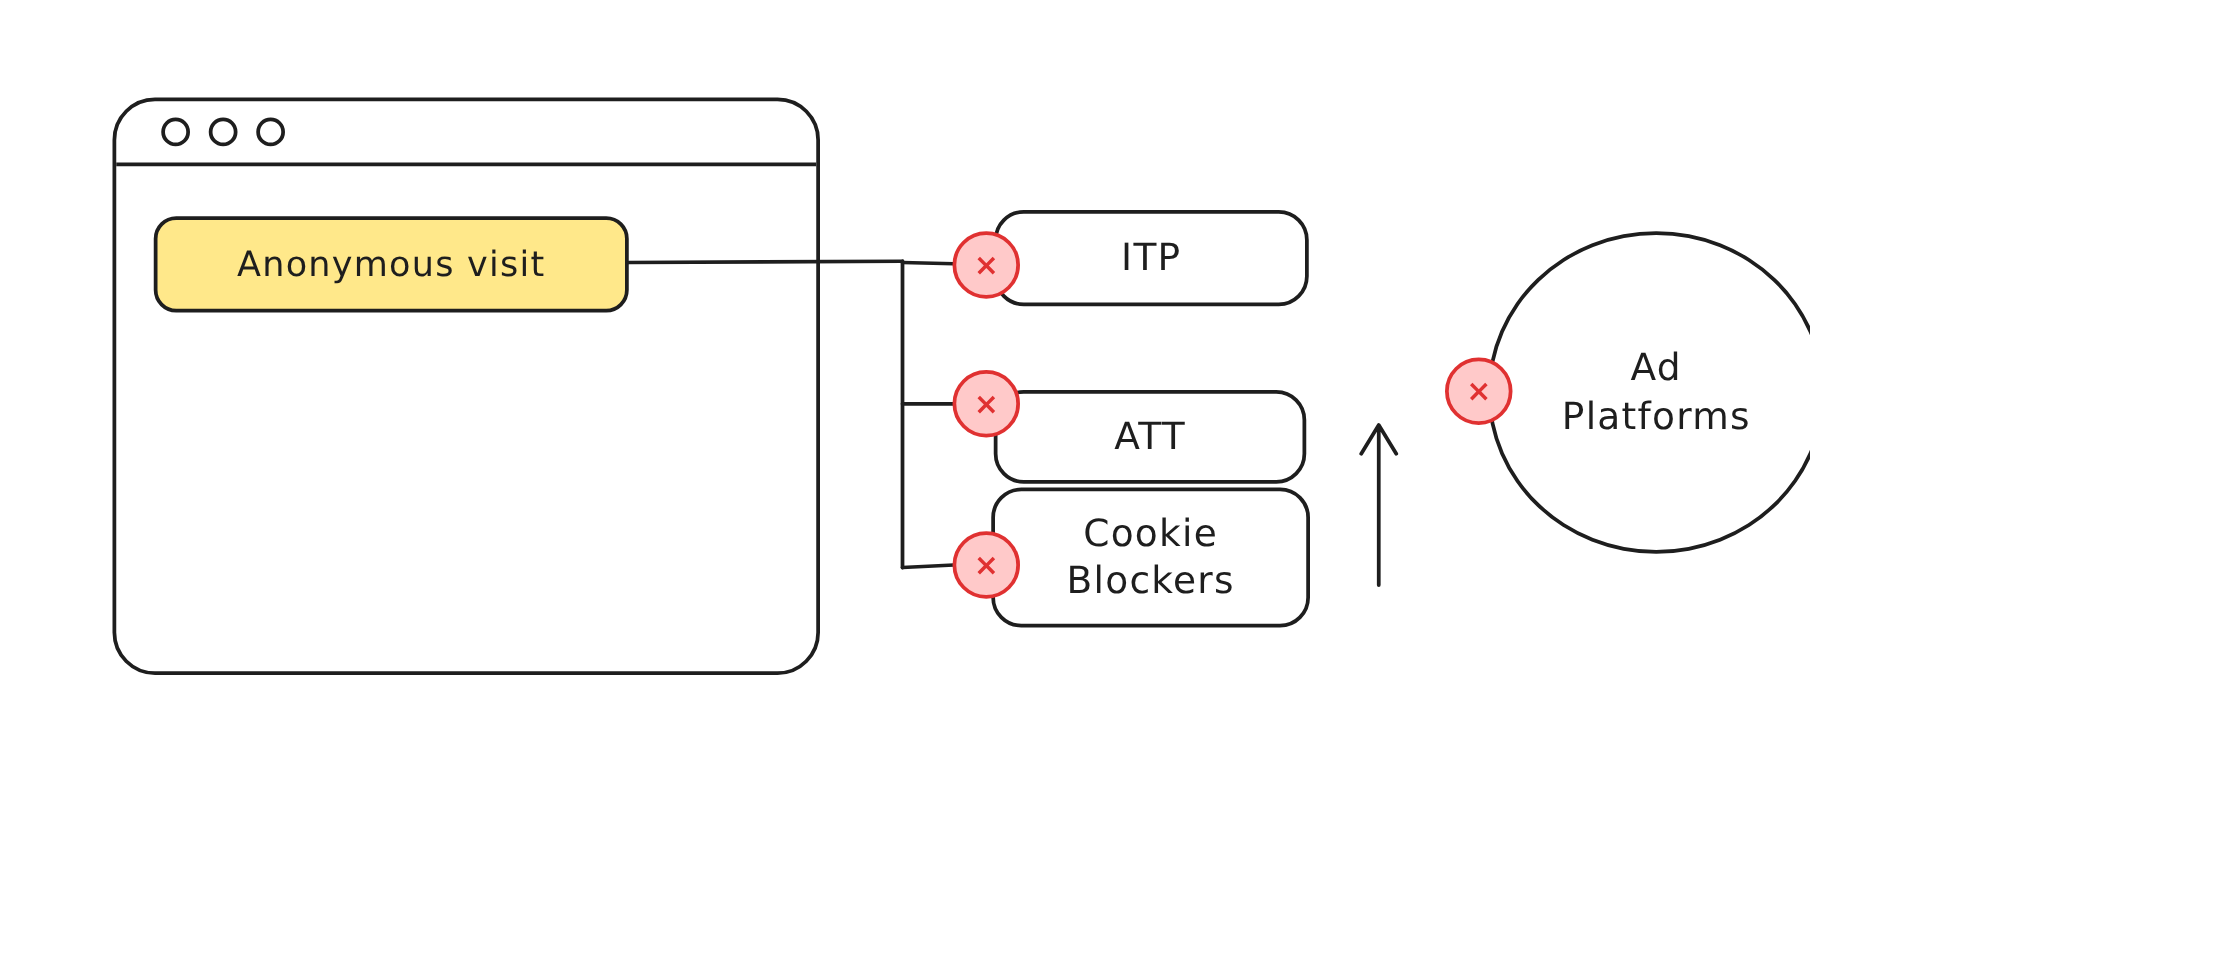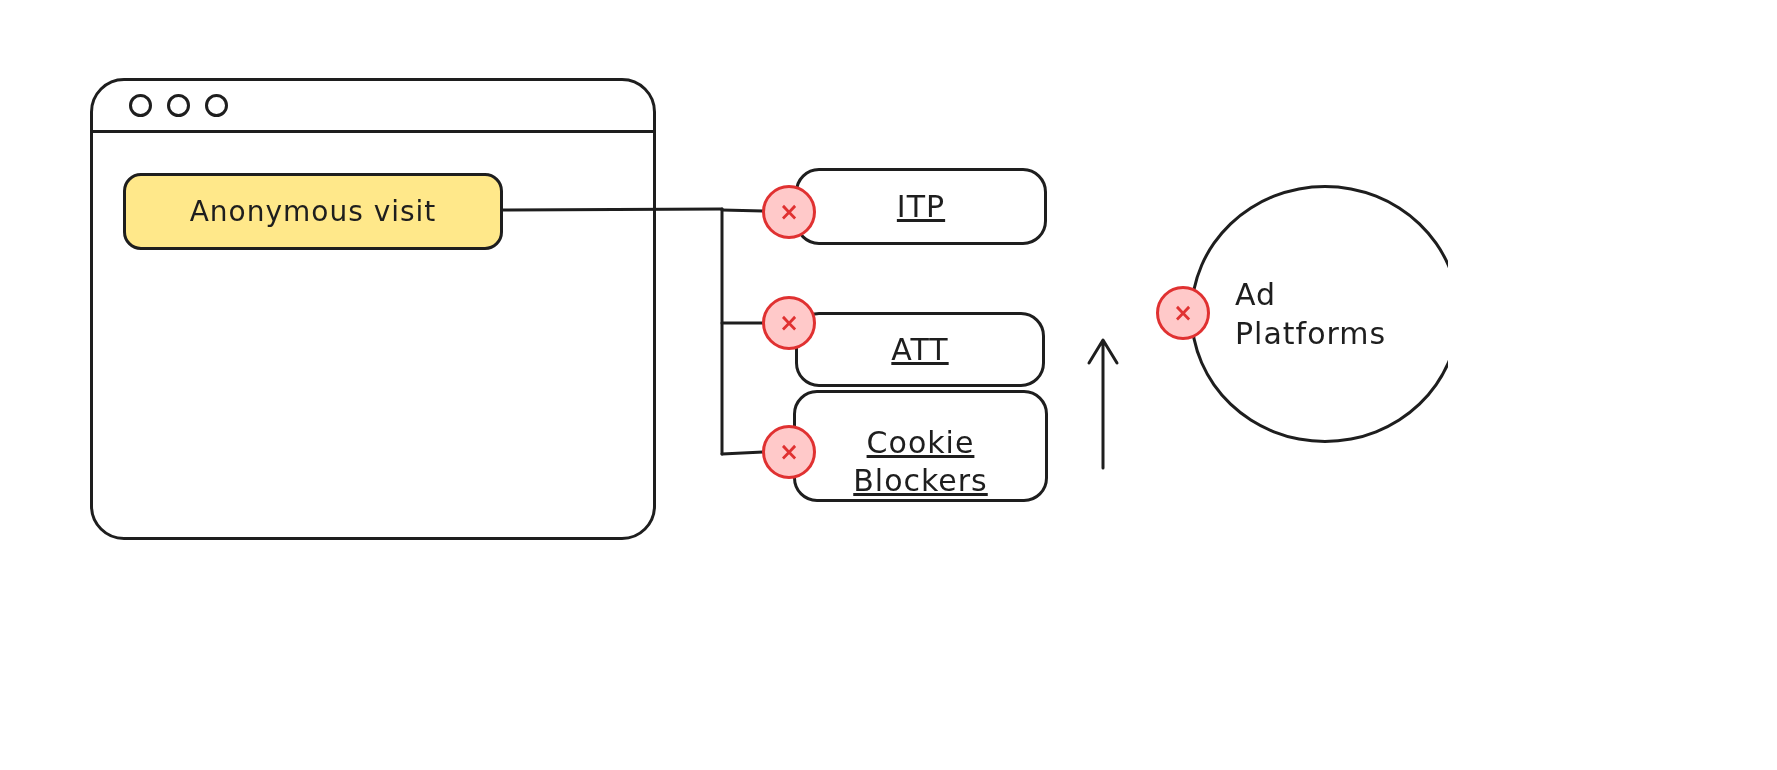--- a/index.html
+++ b/index.html
@@ -56,38 +56,38 @@
     position: absolute;
     background: #ffffff;
     border: 3px solid #1e1e1e;
     border-radius: 24px;
     display: flex;
     align-items: center;
     justify-content: center;
     text-align: center;
     font-size: 30px;
     letter-spacing: 1px;
-    text-decoration: underline;
   }
   .node-itp    { left: 795px; top: 168px; width: 252px; height: 77px; }
   .node-att    { left: 795px; top: 284px; width: 250px; height: 75px; margin-top: 28px; }
-  .node-cookie { left: 793px; top: 390px; width: 255px; height: 112px; line-height: 1.25; align-items: flex-end; }
+  .node-cookie { left: 793px; top: 390px; width: 255px; height: 112px; line-height: 1.25; }
   .node-cookie .node-label { width: 170px; }
 
   
   .platform-circle {
     position: absolute;
     left: 1190px; top: 185px;
     width: 270px; height: 258px;
     border: 3px solid #1e1e1e;
     border-radius: 50%;
     background: #ffffff;
     display: flex;
     align-items: center;
     justify-content: center;
+    text-align: center;
     font-size: 30px;
     letter-spacing: 1px;
     line-height: 1.3;
   }
   .platform-circle .node-label { width: 180px; }
 
   
   .badge {
     position: absolute;
     width: 54px; height: 54px;

